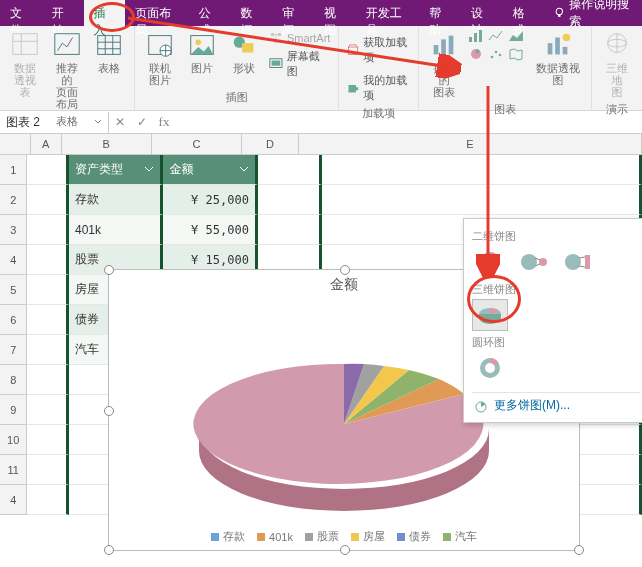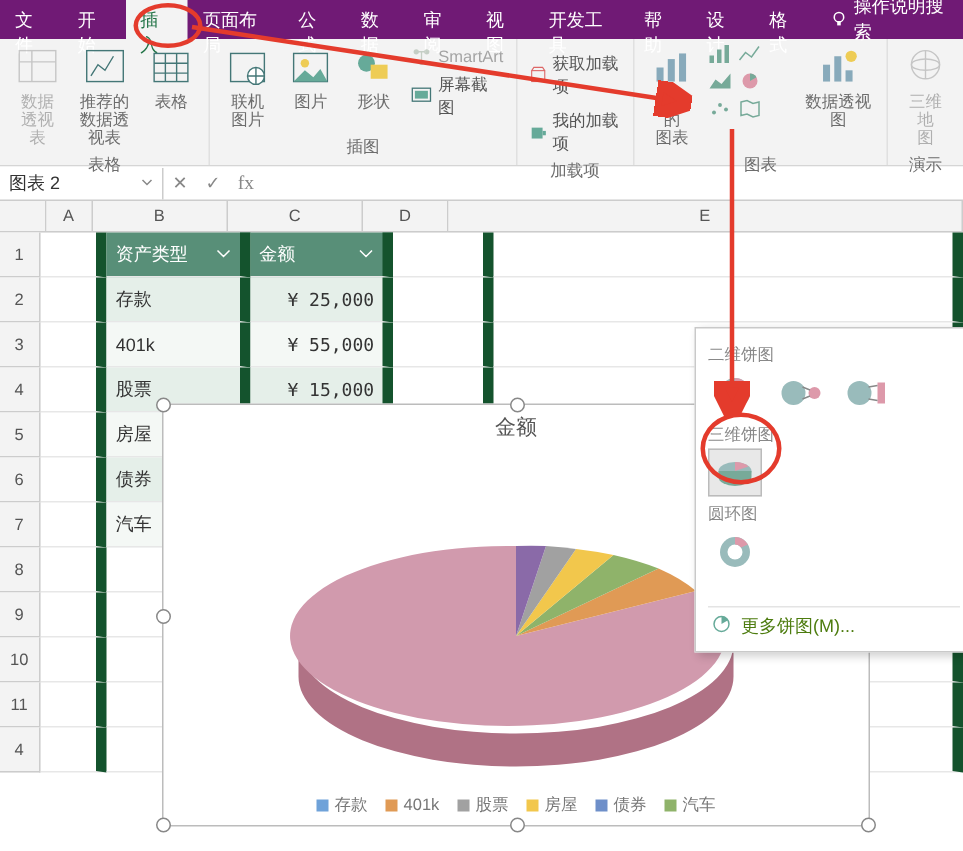--- a/index.html
+++ b/index.html
@@ -35,21 +35,21 @@
 
 
 .grid{position:relative;height:435px;background:#fff}
 .colhdr{display:flex;height:20px;background:#f3f3f3;border-bottom:1px solid #ccc}
 .sel{width:30px;border-right:1px solid #ccc;background:#f3f3f3}
 .ch{border-right:1px solid #ccc;text-align:center;font-size:11px;color:#555;line-height:20px;background:#f3f3f3}
 .wA{width:30px}.wB{width:90px}.wC{width:90px}.wD{width:56px}.wE{width:345px}
 .rows{}
 .r{display:flex;height:30px}
 .rh{width:30px;border-right:1px solid #ccc;border-bottom:1px solid #ccc;background:#f3f3f3;font-size:11px;color:#555;display:flex;align-items:center;justify-content:center}
-.cell{border-right:7px solid #14532d;border-bottom:1px solid #e7e7e7;padding:0 6px;display:flex;align-items:center;font-size:12px}
+.cell{border-right:3px solid #14532d;border-bottom:1px solid #e7e7e7;padding:0 6px;display:flex;align-items:center;font-size:12px}
 .r .cA{width:30px}.r .cB{width:90px}.r .cC{width:90px}.r .cD{width:56px}.r .cE{width:345px}
 
 
 .thd{background:#588f78;color:#fff;font-weight:400;justify-content:space-between}
 .thd svg{width:10px;height:10px}
 .tb0{background:#e5efe9}
 .tb1{background:#f4f8f5}
 .tC{justify-content:flex-end;font-family:Consolas,monospace}
 
 
@@ -65,21 +65,21 @@
 
 .sideBtns{position:absolute;right:-26px;top:6px;display:flex;flex-direction:column;gap:6px}
 .sideBtns div{width:20px;height:20px;border:1px solid #ccc;background:#fff;display:flex;align-items:center;justify-content:center;font-size:14px;color:#4a814a}
 
 
 .popup{position:absolute;left:463px;top:84px;width:168px;background:#fff;border:1px solid #c9c9c9;box-shadow:2px 2px 6px rgba(0,0,0,.2);padding:6px 8px 4px;font-size:12px;color:#555}
 .popup .sect{font-size:11px;color:#888;margin:4px 0 2px}
 .popup .opts{display:flex;gap:8px;margin-bottom:4px}
 .popup .opt{width:34px;height:30px;border:1px solid transparent;display:flex;align-items:center;justify-content:center}
 .popup .opt svg{width:30px;height:26px}
-.popup .more{display:flex;align-items:flex-start;gap:6px;padding:4px 2px;border-top:1px solid #e4e4e4;margin-top:20px;color:#4d7c0f}
+.popup .more{display:flex;align-items:flex-end;gap:6px;padding:4px 2px;border-top:1px solid #e4e4e4;margin-top:8px;color:#0369a1}
 .popup .more svg{width:14px;height:14px}
 
 
 .anno{position:absolute;inset:0;pointer-events:none}
 .ring{position:absolute;border:3px solid #e43b2c;border-radius:50%}
 .arrow{position:absolute;stroke:#e43b2c;fill:none;stroke-width:3}
 </style>
 </head>
 <body>
 
@@ -117,21 +117,21 @@
           </svg>
         <span>数据
 透视表</span>
       </div>
       <div class="big">
         <svg viewBox="0 0 32 32">
             <rect x="3" y="4" width="26" height="22" fill="none" stroke="#477"></rect>
             <path d="M6 22l5-8 5 4 6-10" fill="none" stroke="#477"></path>
           </svg>
         <span>推荐的
-数据透视表</span>
+页面布局</span>
       </div>
       <div class="big">
         <svg viewBox="0 0 32 32">
             <rect x="4" y="6" width="24" height="20" fill="none" stroke="#477"></rect>
             <line x1="4" y1="13" x2="28" y2="13" stroke="#477"></line>
             <line x1="4" y1="20" x2="28" y2="20" stroke="#477"></line>
             <line x1="12" y1="6" x2="12" y2="26" stroke="#477"></line>
             <line x1="20" y1="6" x2="20" y2="26" stroke="#477"></line>
           </svg>
         <span>表格</span>

